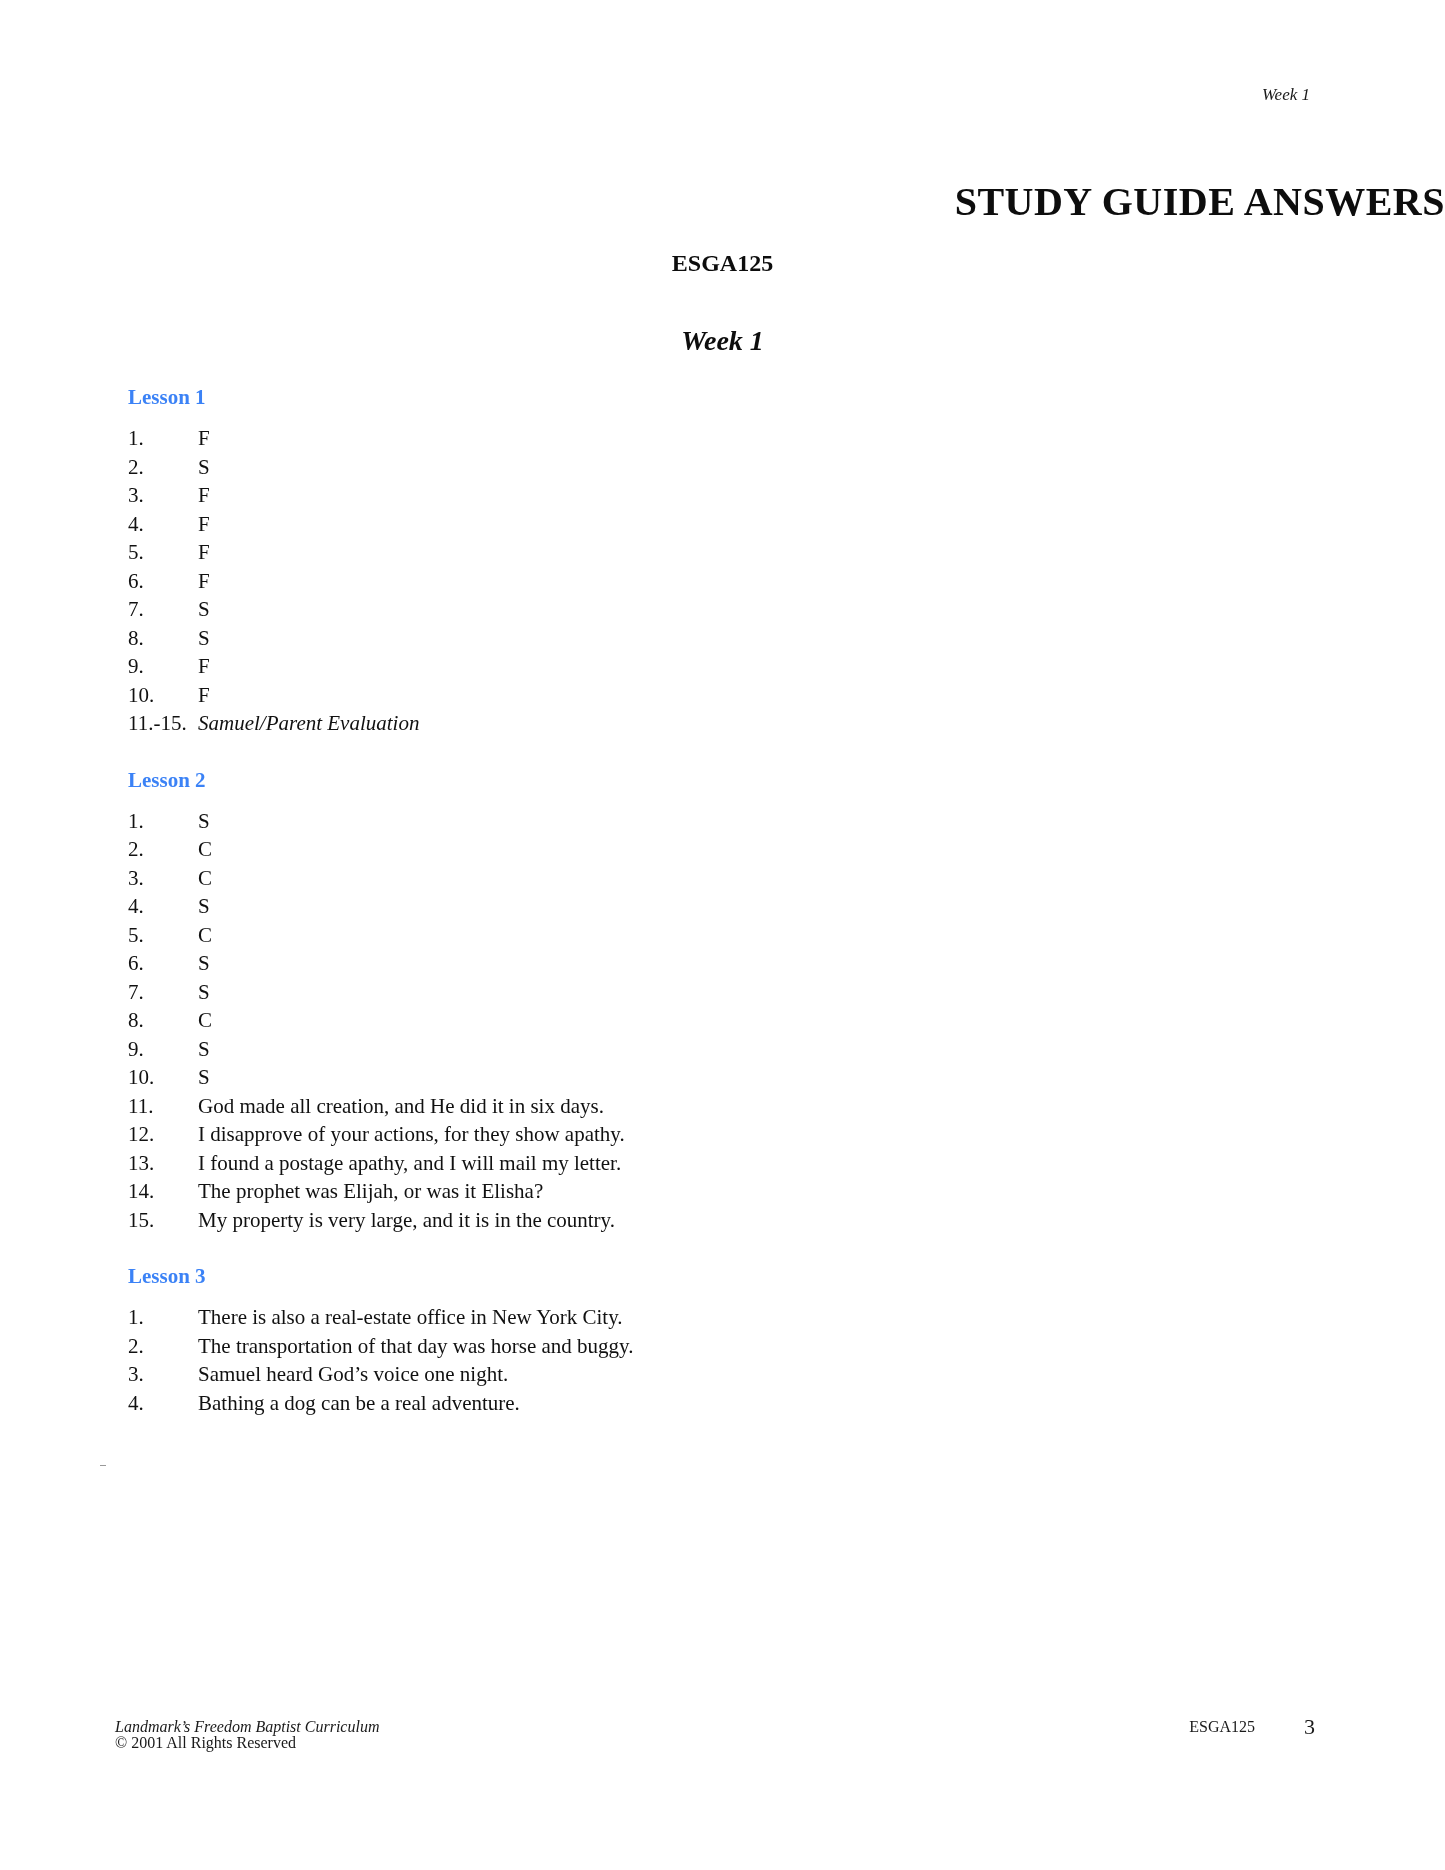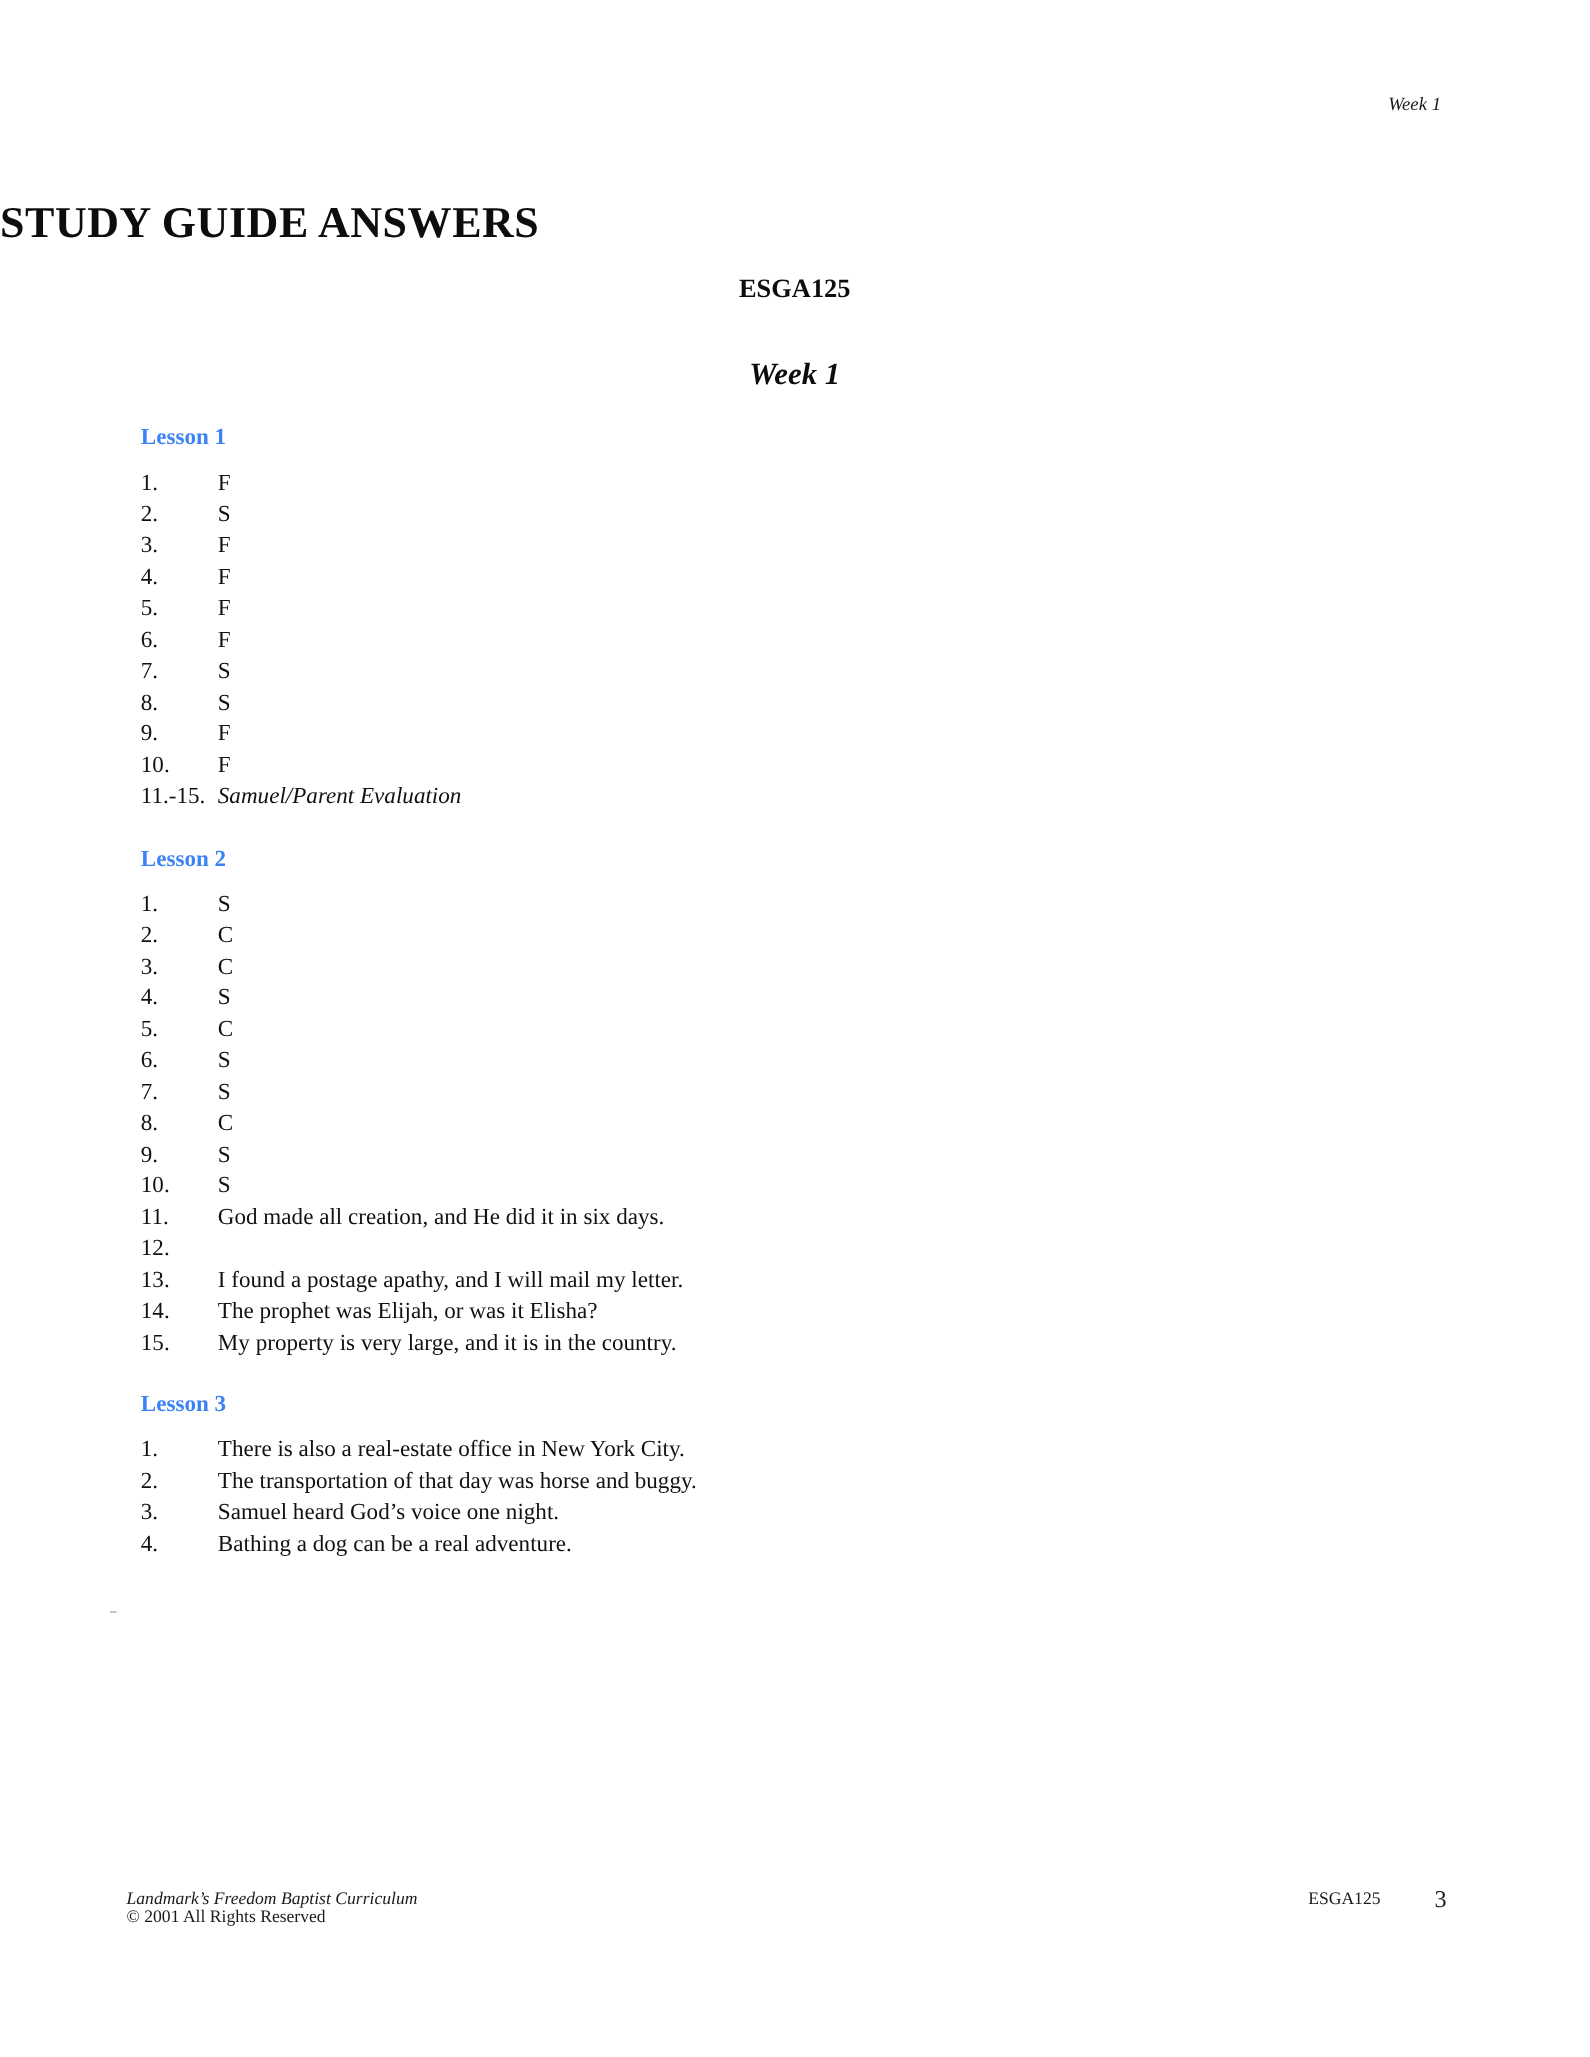--- a/index.html
+++ b/index.html
@@ -25,21 +25,21 @@
     right: 135px;
     font-style: italic;
     font-size: 17px;
     color: #1a1a1a;
   }
   .doc-title {
     position: absolute;
     top: 178px;
     left: 0;
     width: 100%;
-    text-align: left;
+    text-align: right;
     font-size: 40px;
     font-weight: bold;
     letter-spacing: 0.5px;
     color: #0d0d0d;
   }
   .doc-code {
     position: absolute;
     top: 250px;
     left: 0;
     width: 100%;
@@ -235,20 +235,21 @@
         <div class="ans-row">
           <span class="ans-num">10.</span>
           <span class="ans-val">S</span>
         </div>
         <div class="ans-row">
           <span class="ans-num">11.</span>
           <span class="ans-val">God made all creation, and He did it in six days.</span>
         </div>
         <div class="ans-row">
           <span class="ans-num">12.</span>
+          <span class="ans-val">I disapprove of your actions, for they show apathy.</span>
         </div>
         <div class="ans-row">
           <span class="ans-num">13.</span>
           <span class="ans-val">I found a postage apathy, and I will mail my letter.</span>
         </div>
         <div class="ans-row">
           <span class="ans-num">14.</span>
           <span class="ans-val">The prophet was Elijah, or was it Elisha?</span>
         </div>
         <div class="ans-row">

